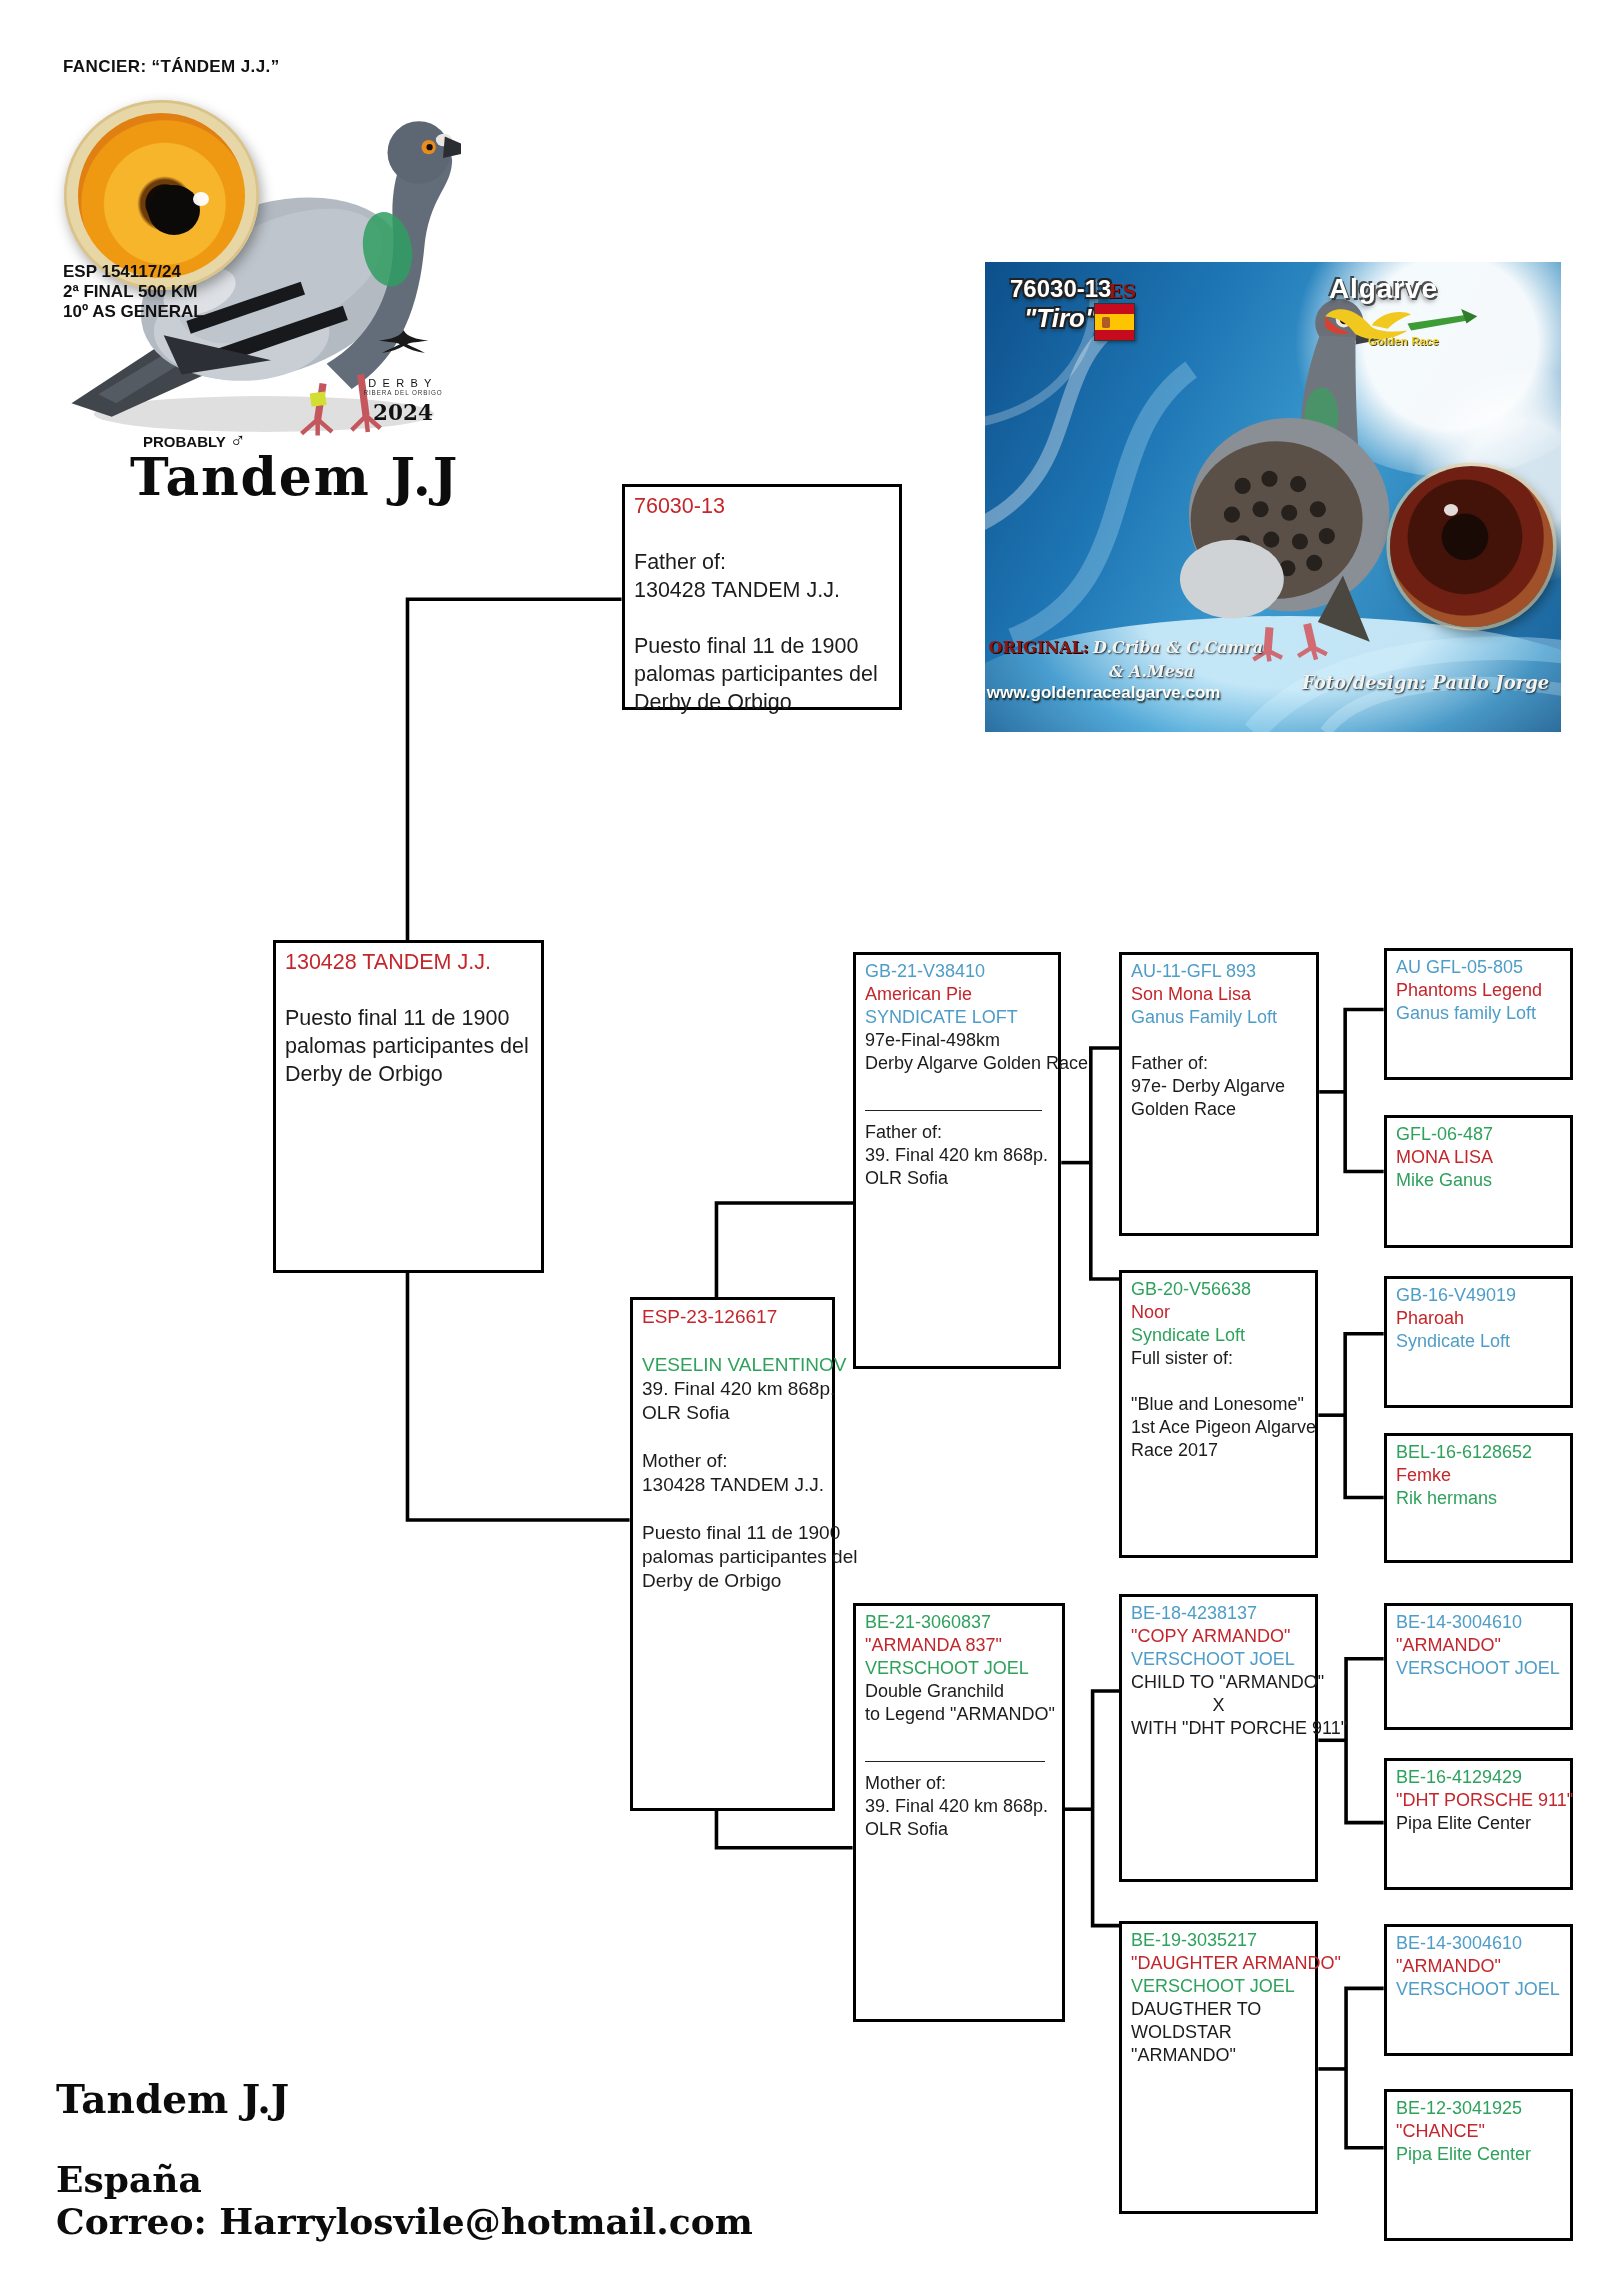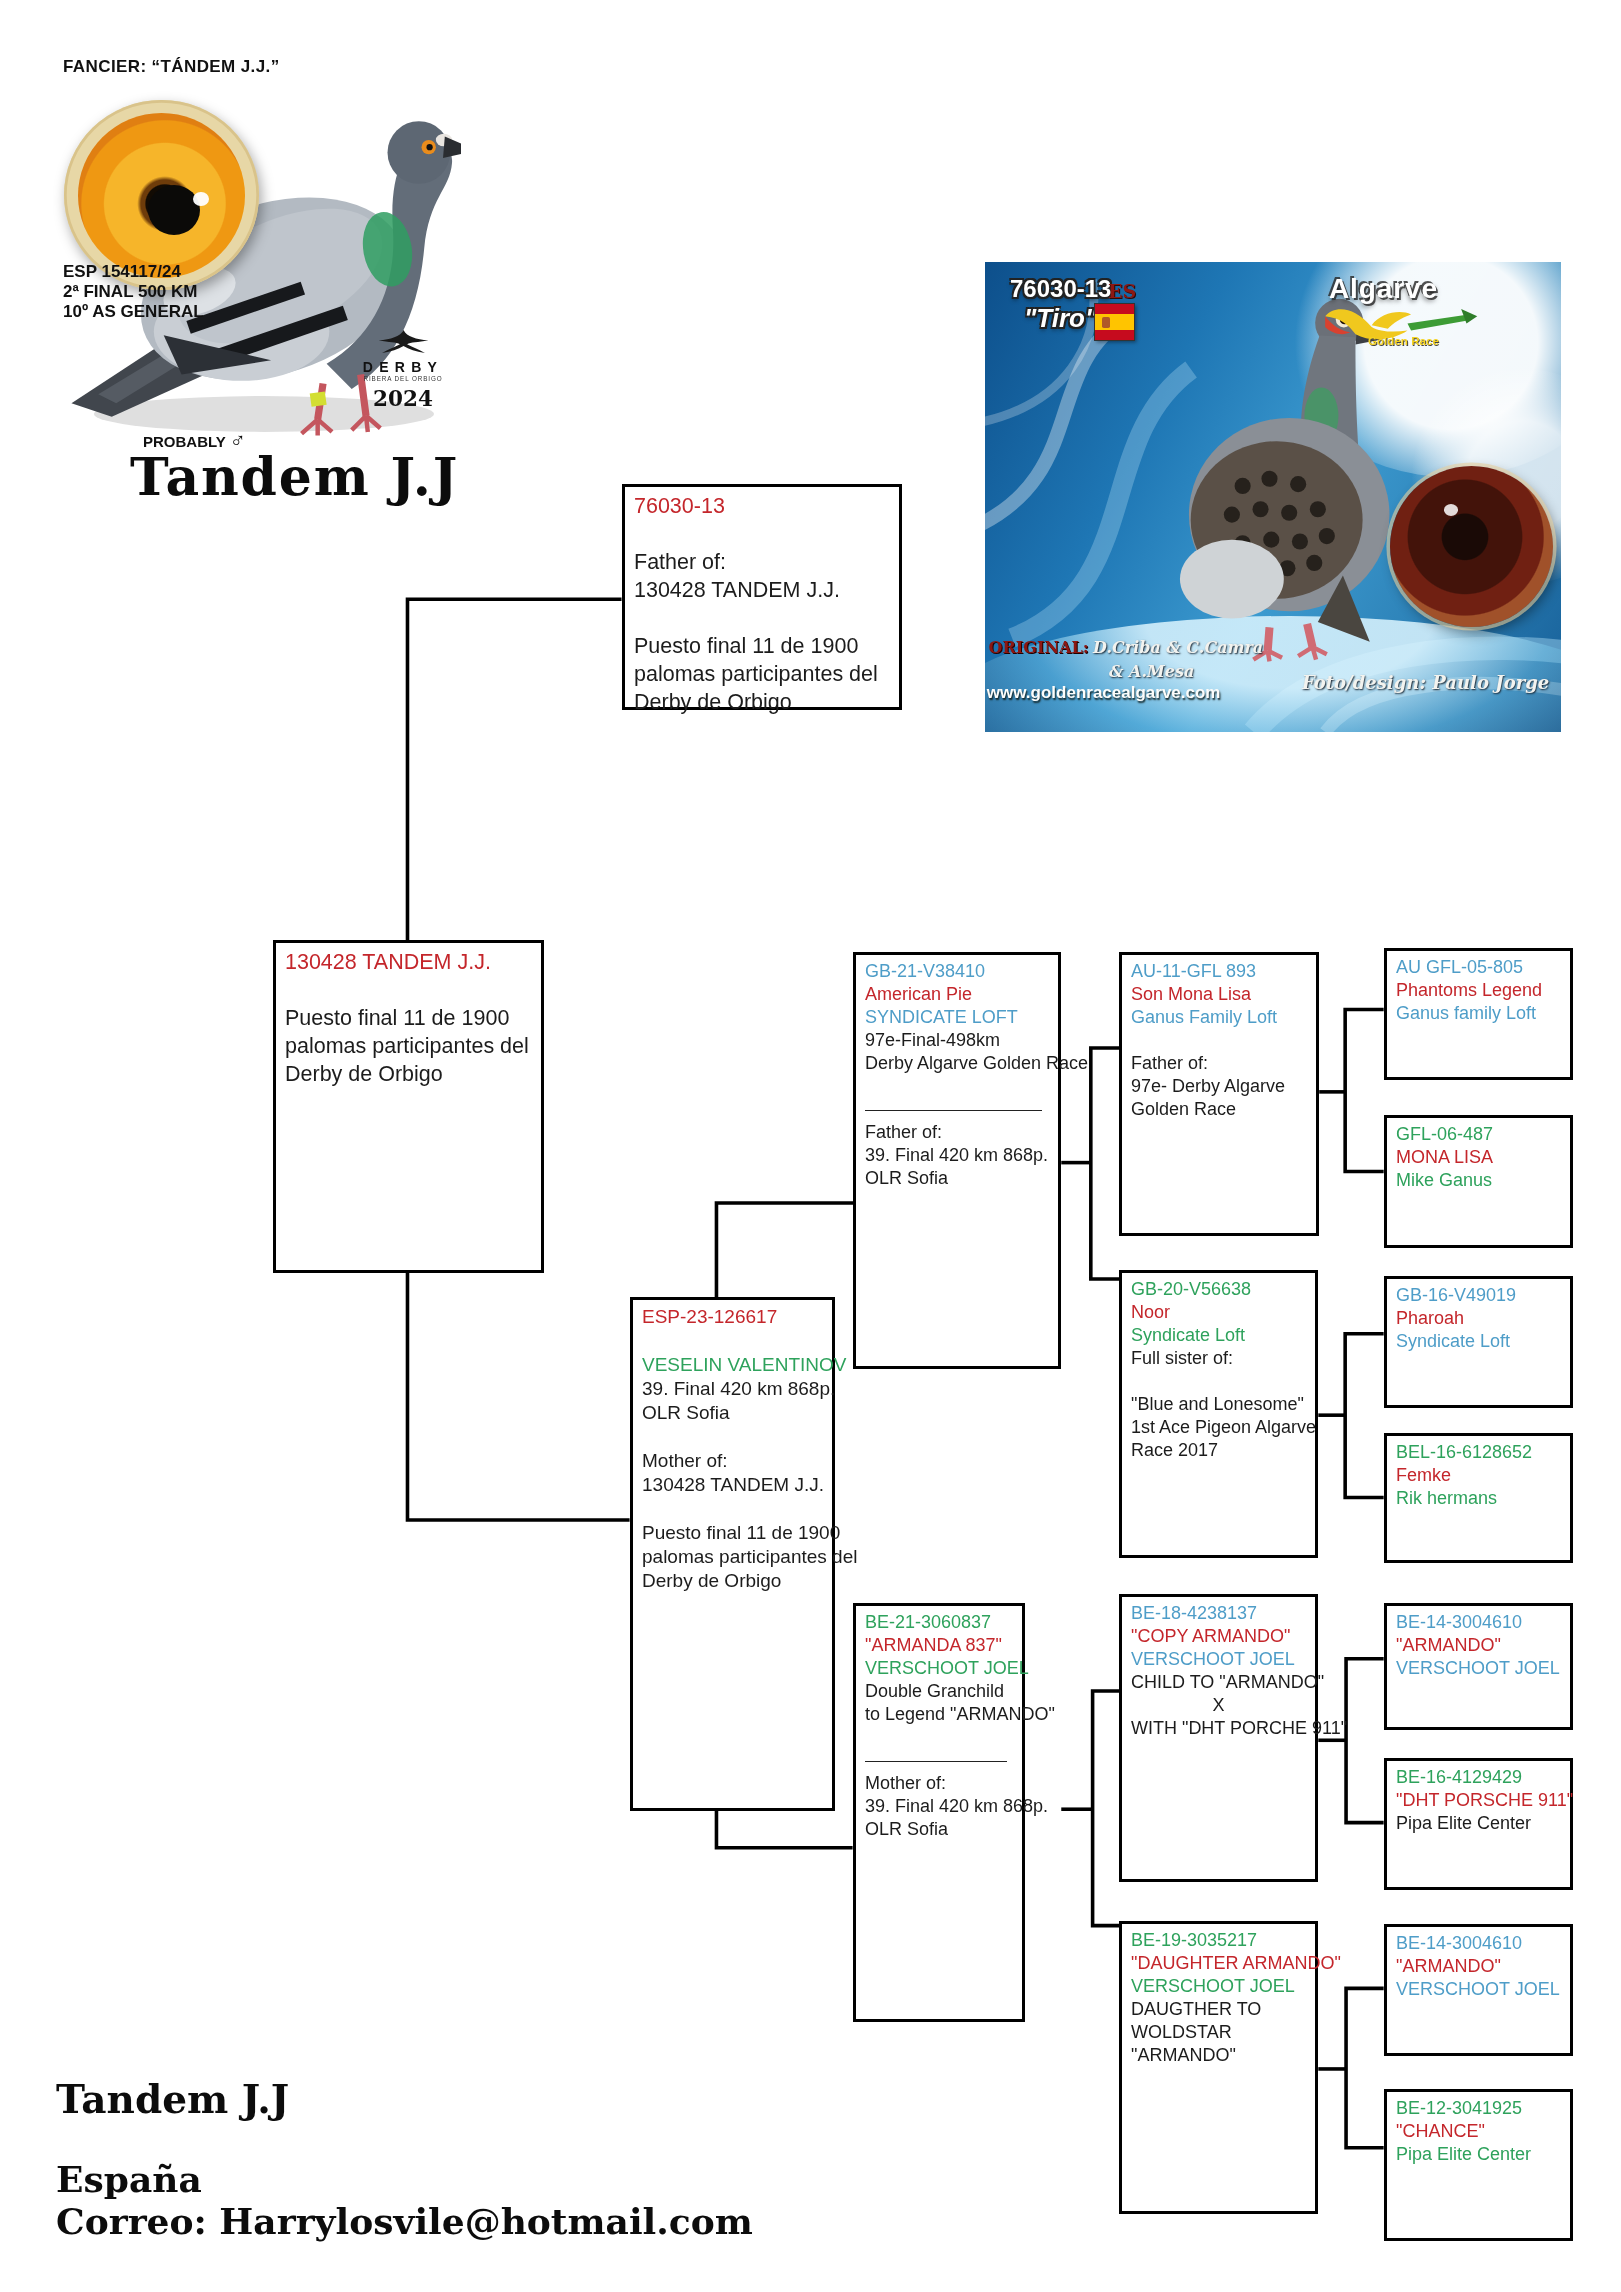--- a/index.html
+++ b/index.html
@@ -25,21 +25,21 @@
   .eye-wrap { position:absolute; left:64px; top:100px; width:195px; height:190px; border-radius:50%;
               background:#e7d7a6; box-shadow:0 0 0 2.7px #d9c38a inset, 2.7px 5.4px 12.5px rgba(0,0,0,.35); }
   .eye-iris { position:absolute; left:14.3px; top:12.5px; width:167px; height:165px; border-radius:50%;
               background:radial-gradient(circle at 52% 55%, #120b03 0 15%, #6e3c0a 16% 19%,
                           #f6b52a 22% 48%, #ef9812 49% 66%, #e07f12 67% 82%, #c96f1e 83% 100%); }
   .eye-pupil { position:absolute; left:70px; top:72px; width:52px; height:50px; border-radius:50%; background:#0b0a08; }
   .eye-glint { position:absolute; left:115px; top:79px; width:16px; height:14.3px; border-radius:50%; background:#fff; opacity:.95; }
   .achv { position:absolute; left:63px; font-size:17px; font-weight:bold; color:#111; }
   .derby { position:absolute; left:358px; top:328px; width:90px; text-align:center; color:#111; }
   .derby .bird { font-size:27px; line-height:23px; }
-  .derby .t { font-size:14px; font-weight:bold; letter-spacing:6.3px; margin-top:1px; }
+  .derby .t { font-size:11px; font-weight:normal; letter-spacing:6.3px; margin-top:19px; }
   .derby .s { font-size:6.3px; letter-spacing:0.9px; color:#333; }
   .derby .y { font-family:"DejaVu Serif", serif; font-size:21.5px; font-weight:bold; margin-top:3.6px; }
   .probably { position:absolute; left:143px; top:428px; font-size:15px; font-weight:bold; color:#111; }
   .mainname { position:absolute; left:130px; top:446px; font-family:"DejaVu Serif", serif;
               font-size:52px; font-weight:bold; color:#0c0c0c; letter-spacing:1.8px; }
 
   
   .card { position:absolute; left:985px; top:262px; width:576px; height:470px; overflow:hidden;
           background:linear-gradient(118deg, #0d4f8b 0%, #1e76b4 30%, #3d9bd0 55%, #2b7fb5 78%, #165e97 100%); }
   .cloud { position:absolute; left:296px; top:-54px; width:340px; height:269px; border-radius:50%;
@@ -273,21 +273,21 @@
         <div class="ln c-r">American Pie</div>
         <div class="ln c-b">SYNDICATE LOFT</div>
         <div class="ln c-k">97e-Final-498km</div>
         <div class="ln c-k">Derby Algarve Golden Race</div>
         <div class="ln c-k">&nbsp;</div>
         <div class="divider"></div>
         <div class="ln c-k">Father of:</div>
         <div class="ln c-k">39. Final 420 km 868p.</div>
         <div class="ln c-k">OLR Sofia</div>
       </div>
-      <div class="pbox" style="left: 853px; top: 1603px; width: 172px; height: 419px; font-size: 18px; line-height: 23px;">
+      <div class="pbox" style="left: 853px; top: 1603px; width: 212px; height: 419px; font-size: 18px; line-height: 23px;">
         <div class="ln c-g">BE-21-3060837</div>
         <div class="ln c-r">"ARMANDA 837"</div>
         <div class="ln c-g">VERSCHOOT JOEL</div>
         <div class="ln c-k">Double Granchild</div>
         <div class="ln c-k">to Legend "ARMANDO"</div>
         <div class="ln c-k">&nbsp;</div>
         <div class="divider"></div>
         <div class="ln c-k">Mother of:</div>
         <div class="ln c-k">39. Final 420 km 868p.</div>
         <div class="ln c-k">OLR Sofia</div>

